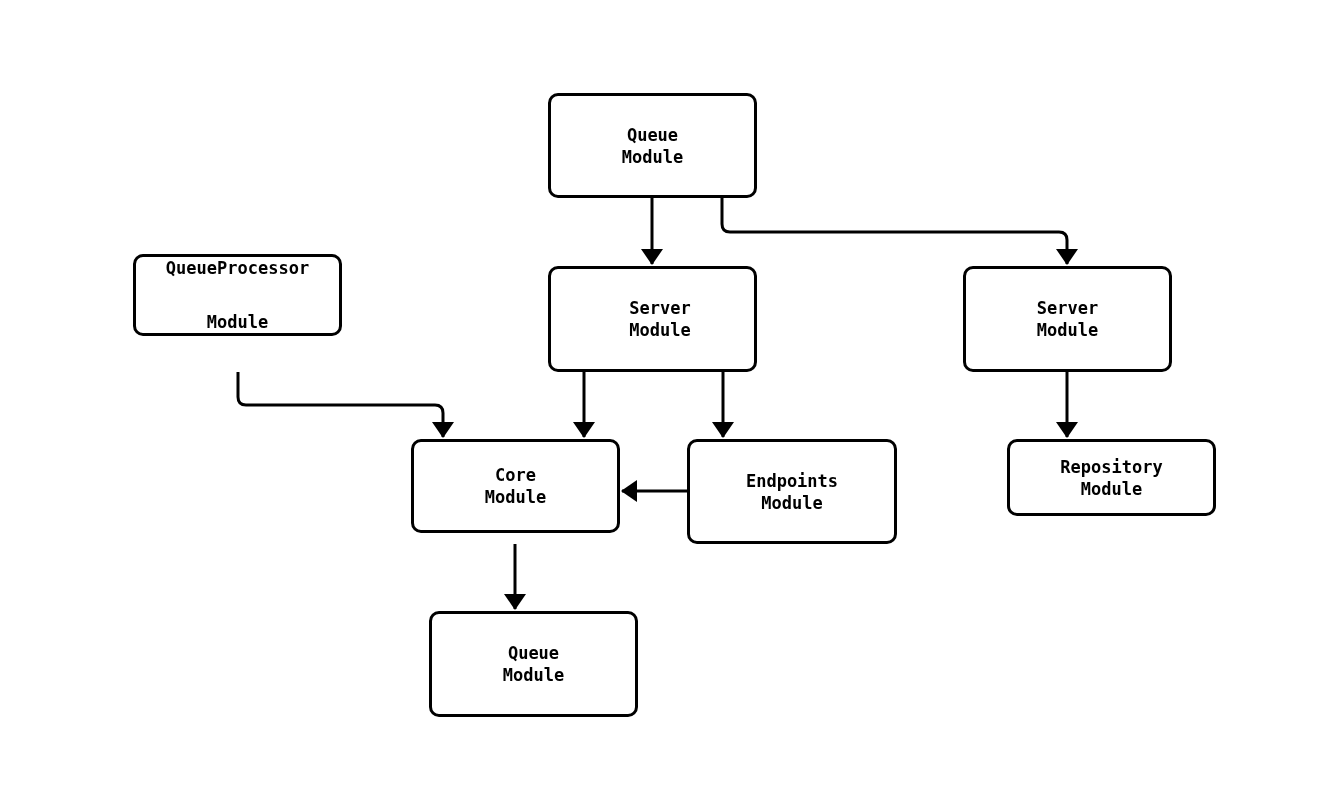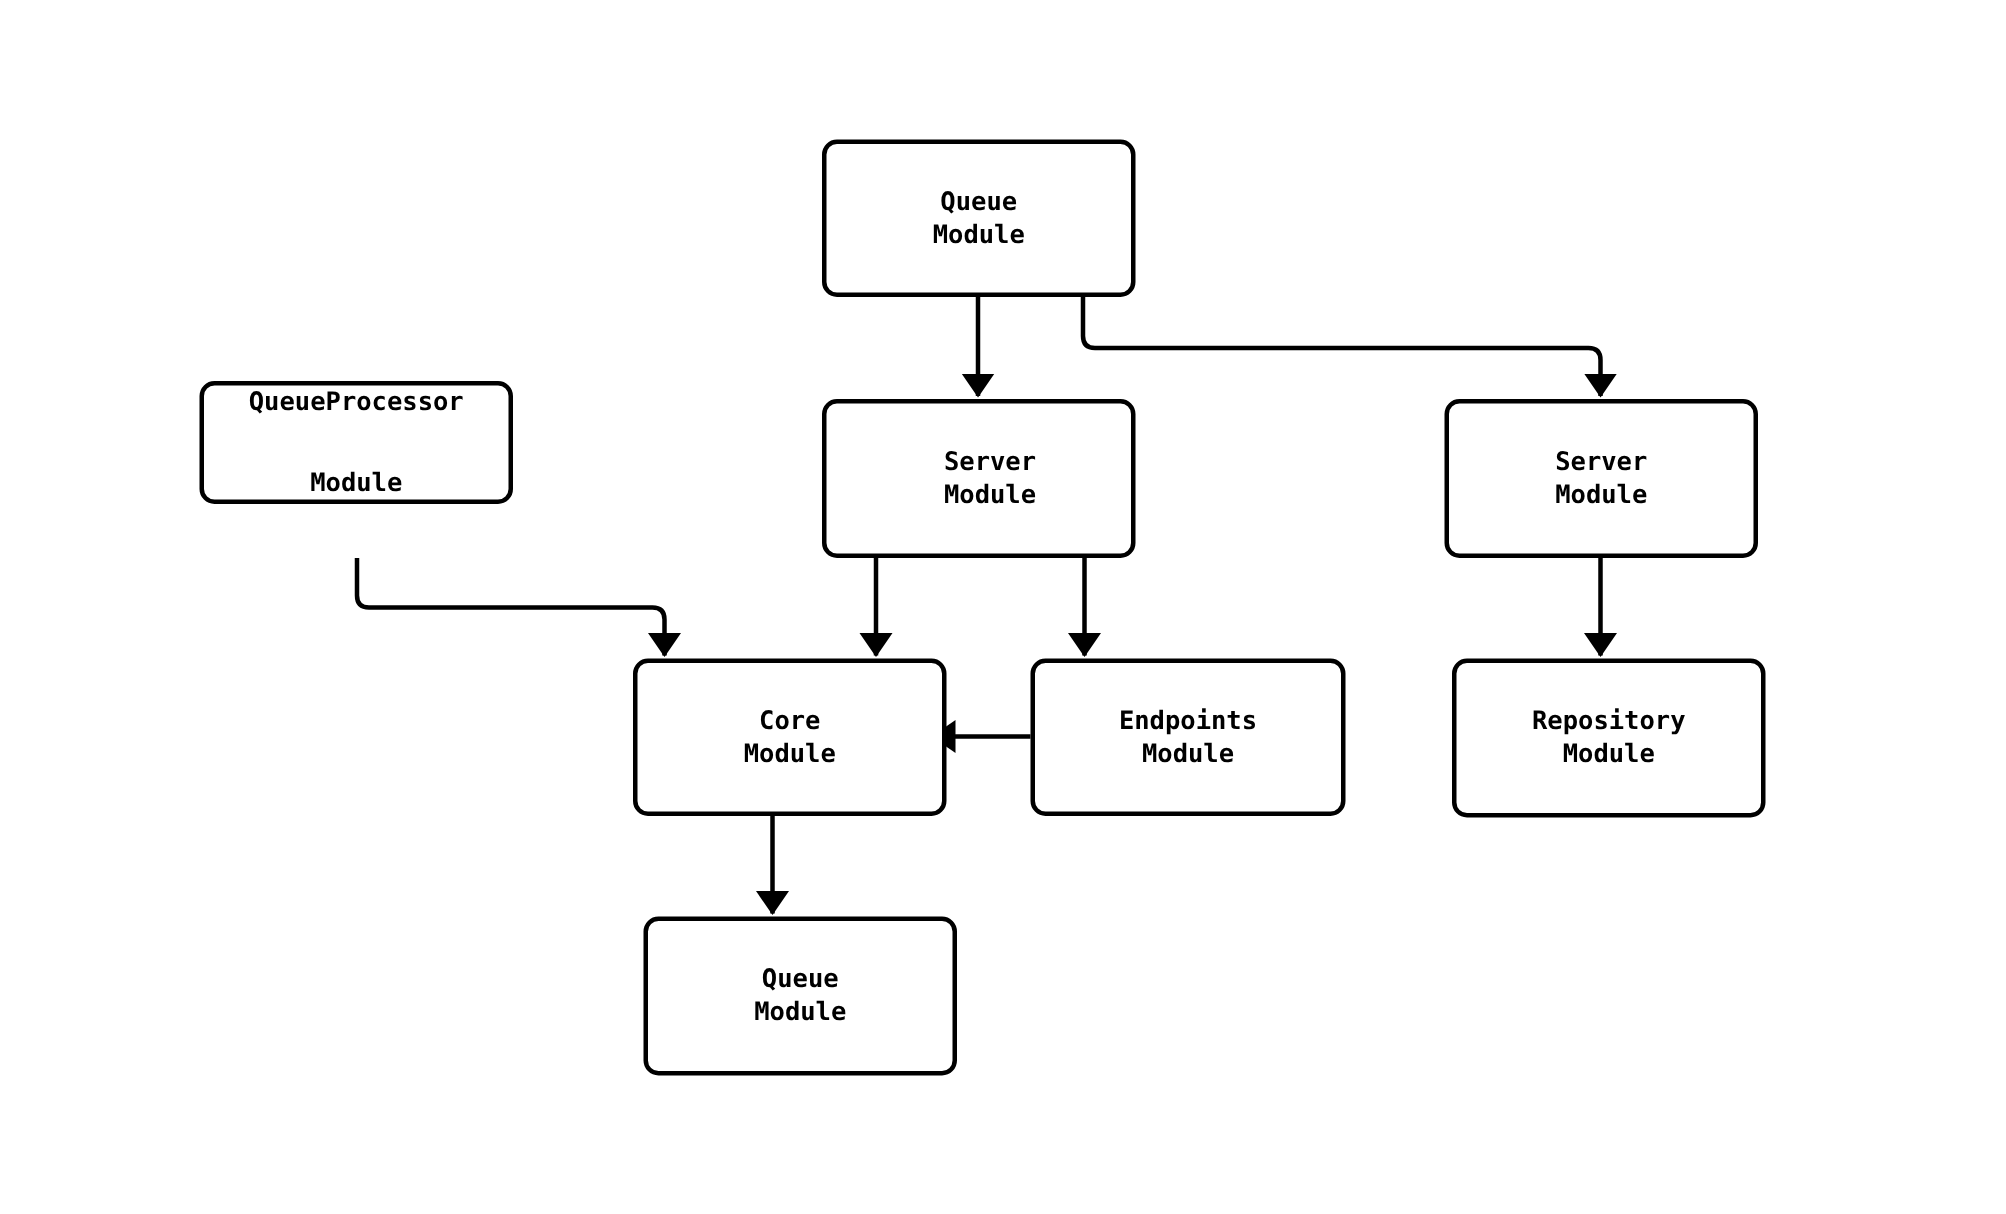--- a/index.html
+++ b/index.html
@@ -44,23 +44,23 @@
     text-align: center;
     font-weight: bold;
     font-size: 17px;
     line-height: 22px;
     color: var(--text, #000000);
   }
   #node-root          { left: 548px; top:  93px; width: 209px; height: 105px; }
   #node-queueprocessor{ left: 133px; top: 254px; width: 209px; height: 82px; justify-content: space-between; }
   #node-server        { left: 548px; top: 266px; width: 209px; height: 106px; padding-left: 15px; }
   #node-global        { left: 963px; top: 266px; width: 209px; height: 106px; }
-  #node-core          { left: 422px; top: 439px; width: 209px; height: 105px; }
+  #node-core          { left: 411px; top: 439px; width: 209px; height: 94px; }
   #node-endpoints     { left: 687px; top: 439px; width: 210px; height: 105px; }
-  #node-repository    { left: 968px; top: 439px; width: 209px; height: 106px; }
+  #node-repository    { left: 1007px; top: 439px; width: 209px; height: 77px; }
   #node-queue         { left: 429px; top: 611px; width: 209px; height: 106px; }
 </style>
 </head>
 <body>
 
 <div class="stage">
 
   <svg class="edges" viewBox="0 0 1337 809" aria-hidden="true">
     <defs>
       <marker id="arrow" viewBox="0 0 16 24" refX="15" refY="12" markerWidth="16" markerHeight="24" markerUnits="userSpaceOnUse" orient="auto">

